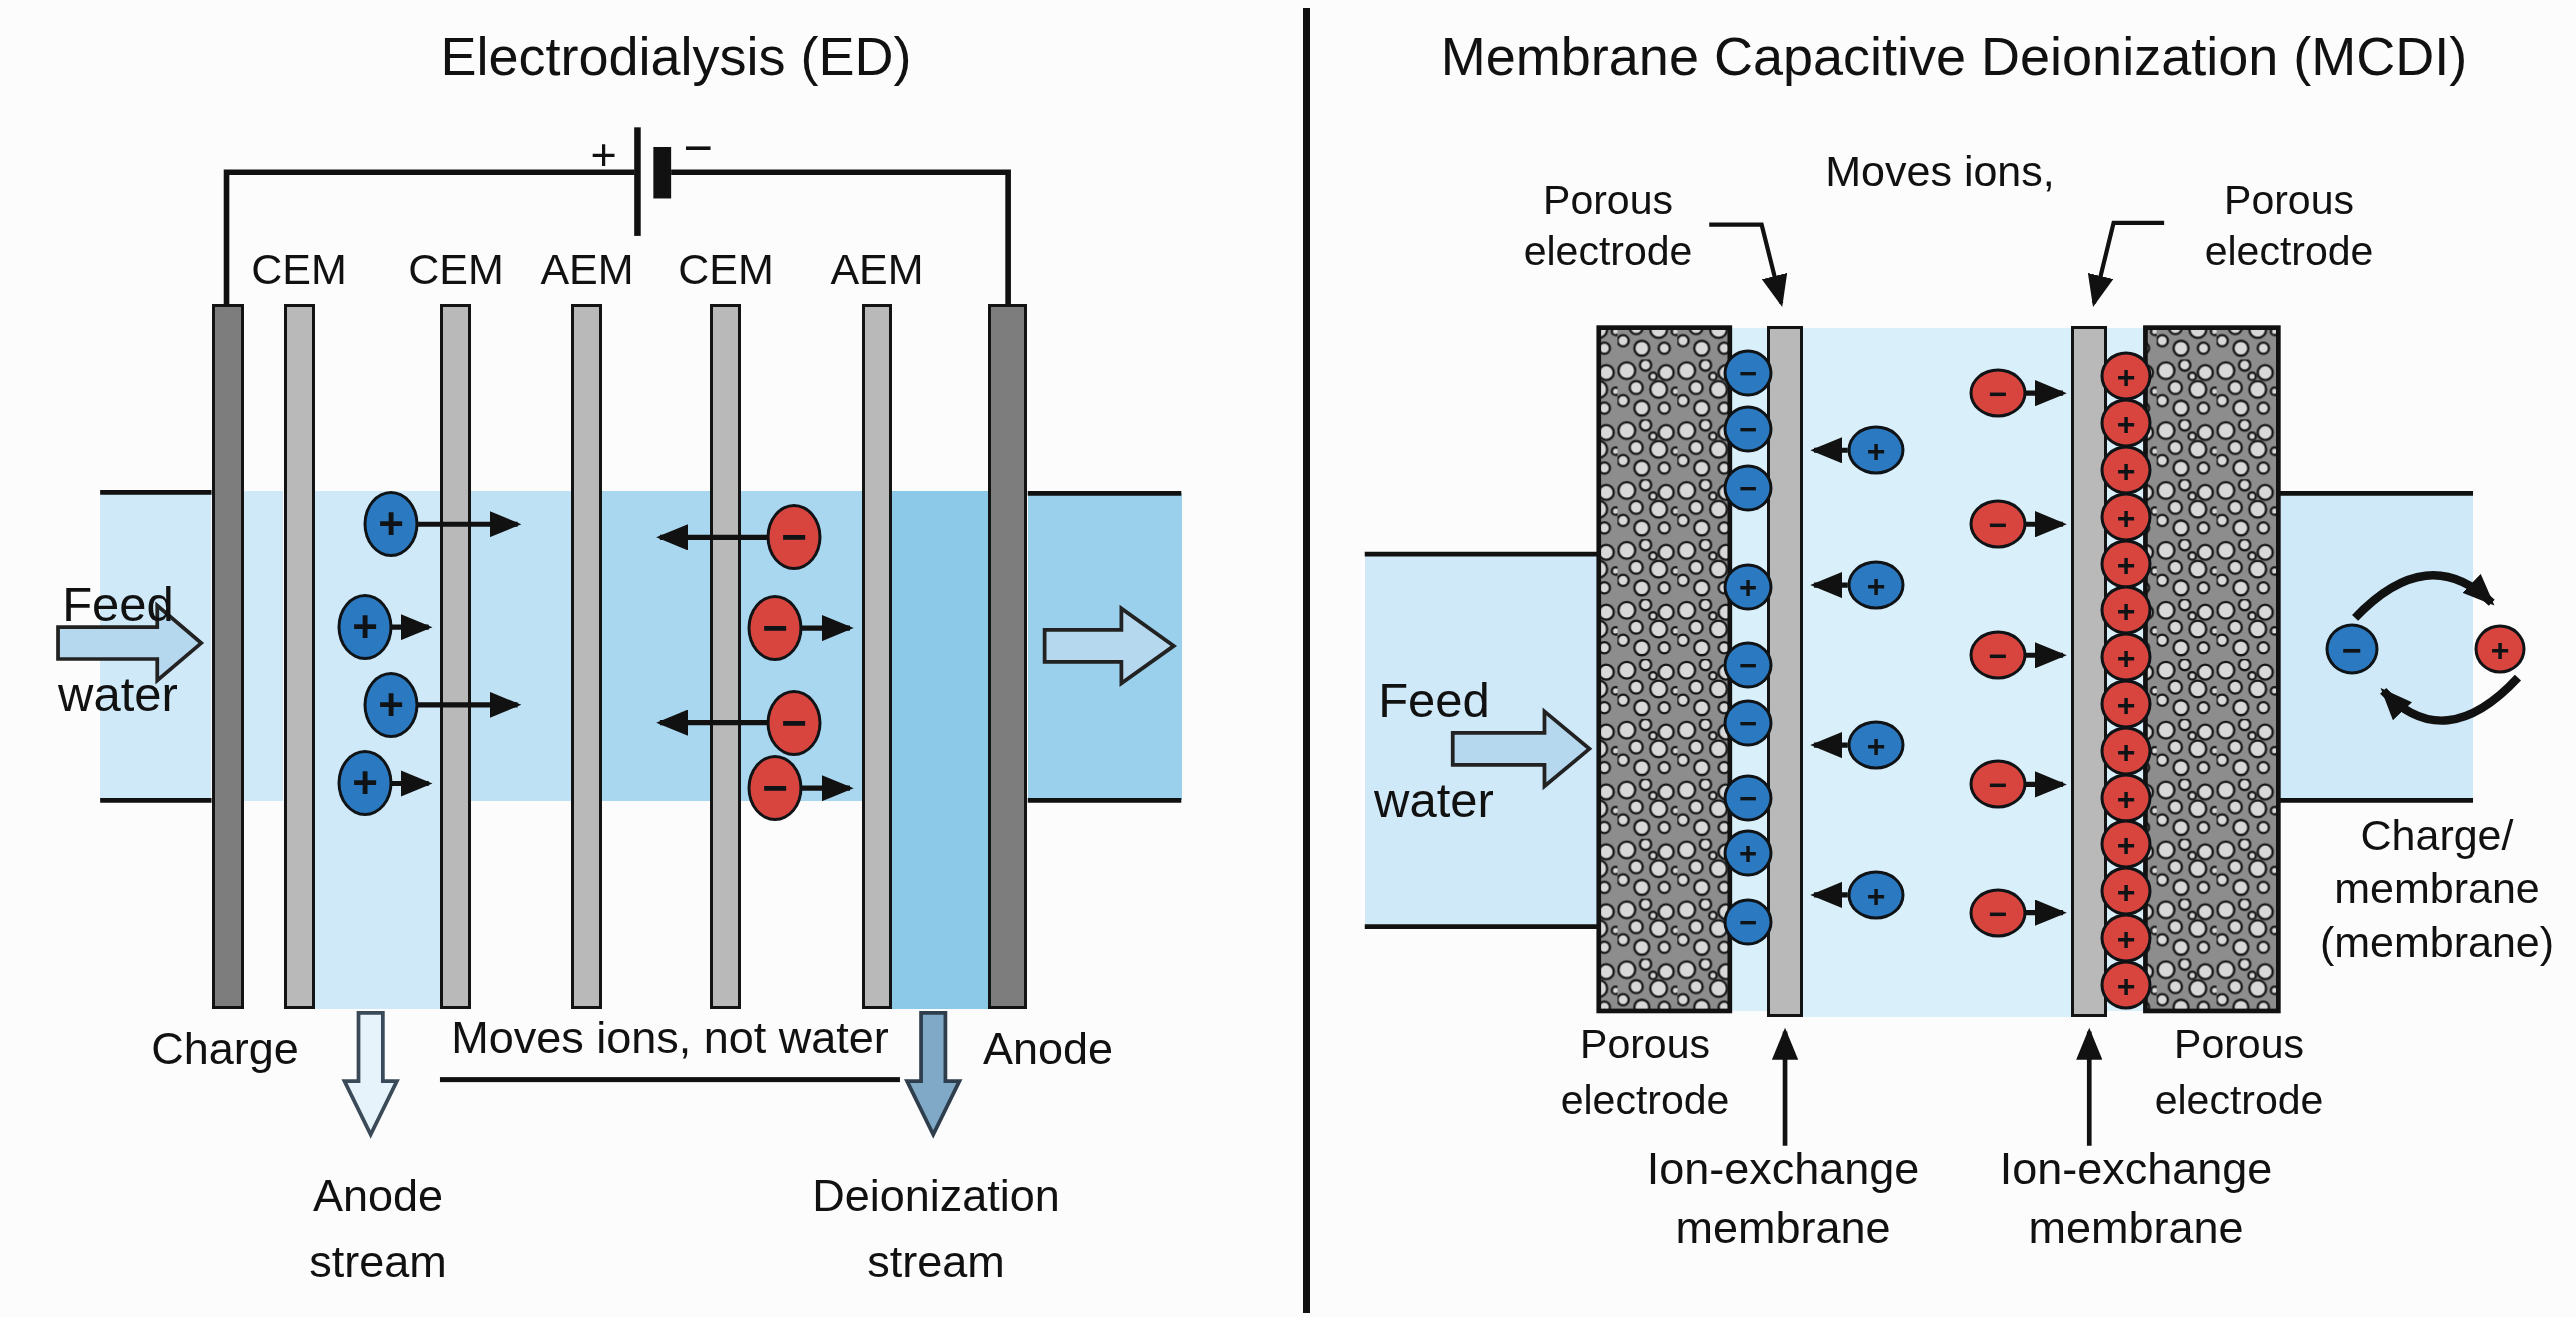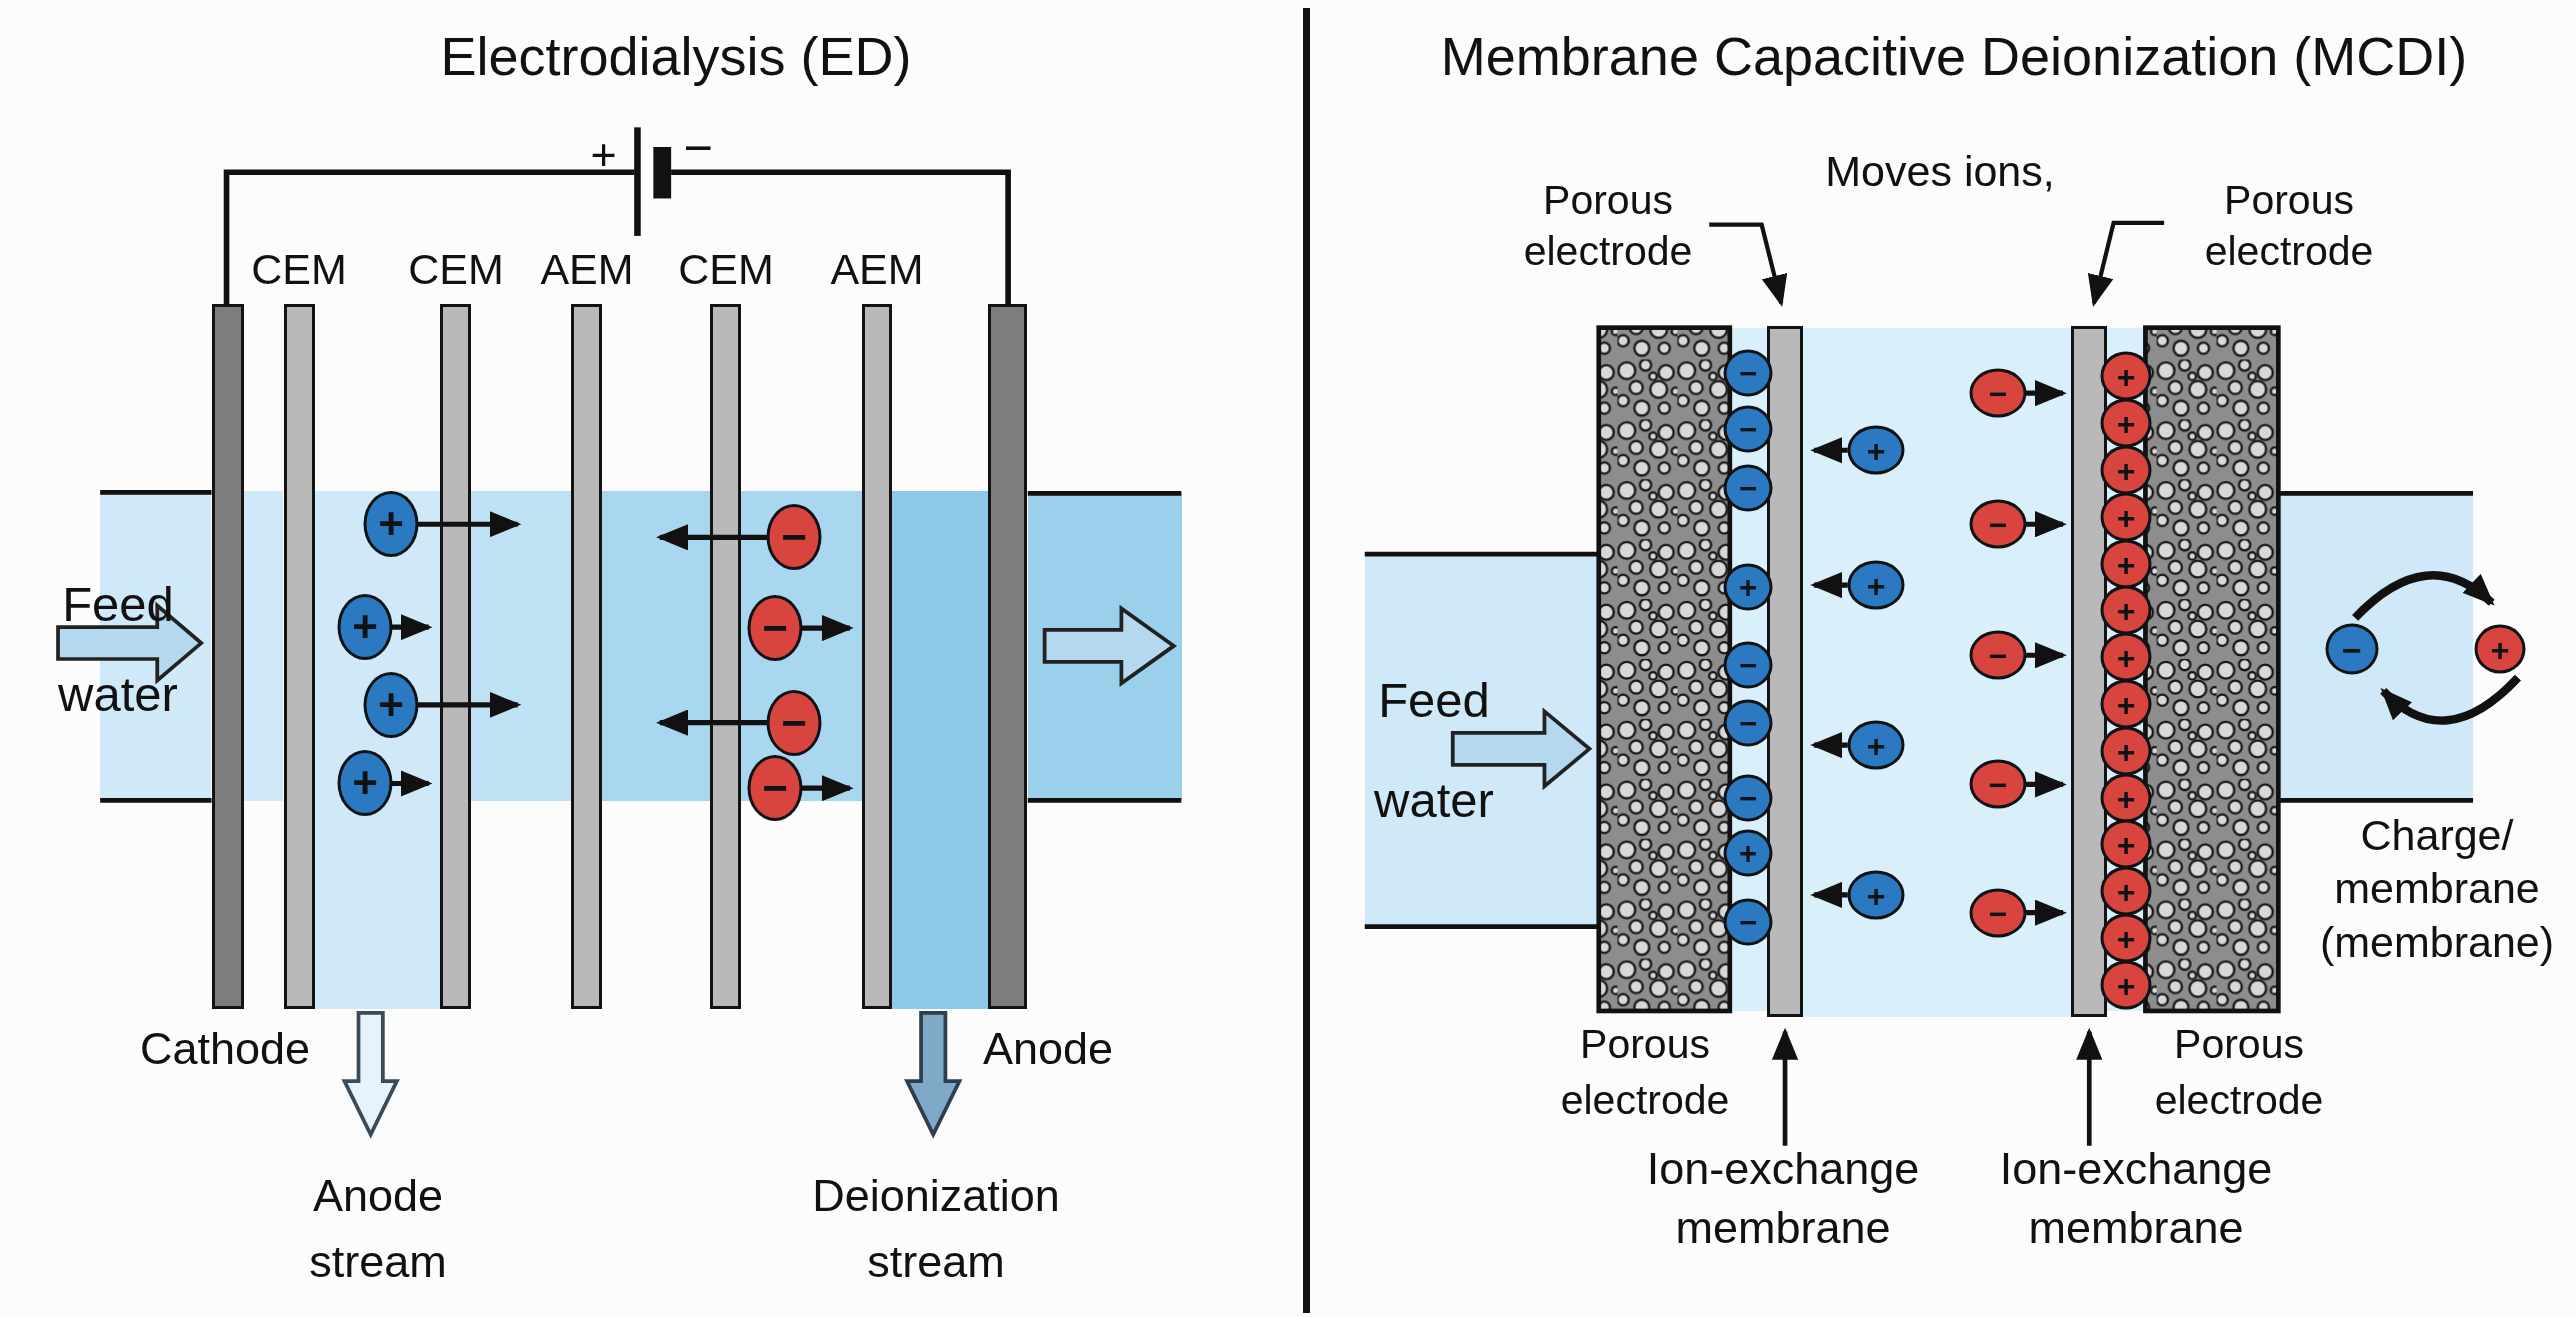--- a/index.html
+++ b/index.html
@@ -143,22 +143,23 @@
       <div class="lbl cem" style="left: 299px; top: 270px;">CEM</div>
       <div class="lbl cem" style="left: 456px; top: 270px;">CEM</div>
       <div class="lbl cem" style="left: 587px; top: 270px;">AEM</div>
       <div class="lbl cem" style="left: 726px; top: 270px;">CEM</div>
       <div class="lbl cem" style="left: 877px; top: 270px;">AEM</div>
     </div>
 
   <div class="lbl feed" style="left:118px;top:604px;">Feed</div>
   <div class="lbl feed" style="left:118px;top:694px;">water</div>
 
-  <div class="lbl big" style="left:225px;top:1049px;">Cathode</div>
+  <div class="lbl big" style="left:225px;top:1049px;">Charge</div>
   <div class="lbl big" style="left:1048px;top:1049px;">Anode</div>
+  <div class="lbl caption-ed" style="left:670px;top:1047px;">Moves ions, not water</div>
 
   <div class="lbl big" style="left:378px;top:1196px;">Anode</div>
   <div class="lbl big" style="left:378px;top:1262px;">stream</div>
   <div class="lbl big" style="left:936px;top:1196px;">Deionization</div>
   <div class="lbl big" style="left:936px;top:1262px;">stream</div>
 
   <div class="lbl big" style="left:1608px;top:201px;font-size:41px;">Porous</div>
   <div class="lbl big" style="left:1608px;top:252px;font-size:41px;">electrode</div>
   <div class="lbl big" style="left:1940px;top:172px;font-size:43px;">Moves ions,</div>
   <div class="lbl big" style="left:2289px;top:201px;font-size:41px;">Porous</div>

